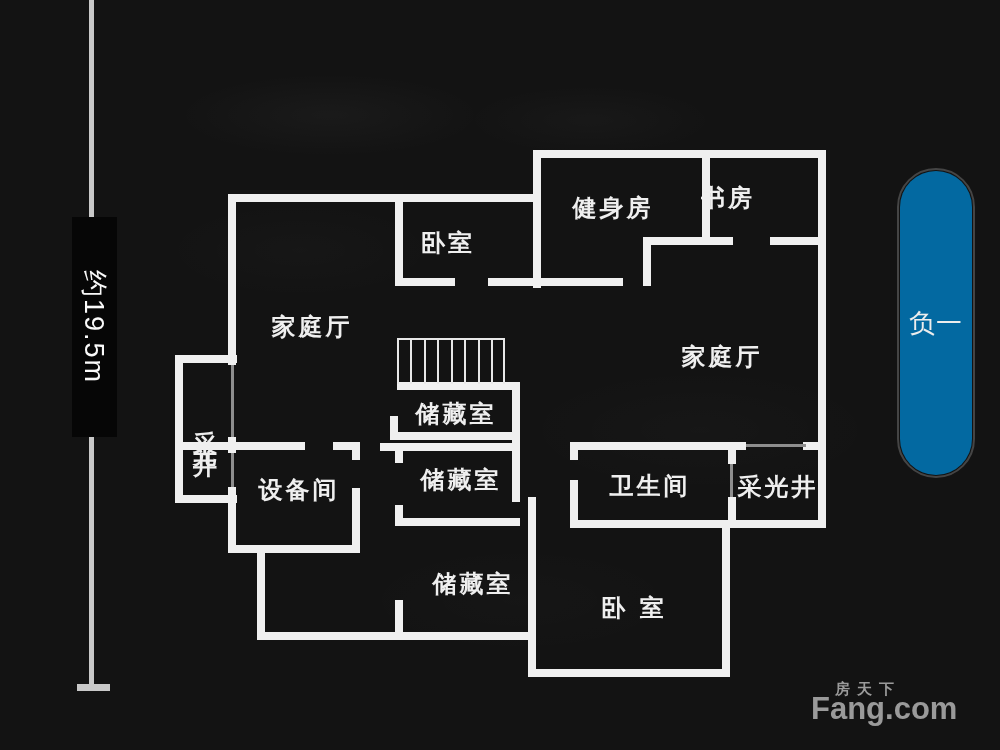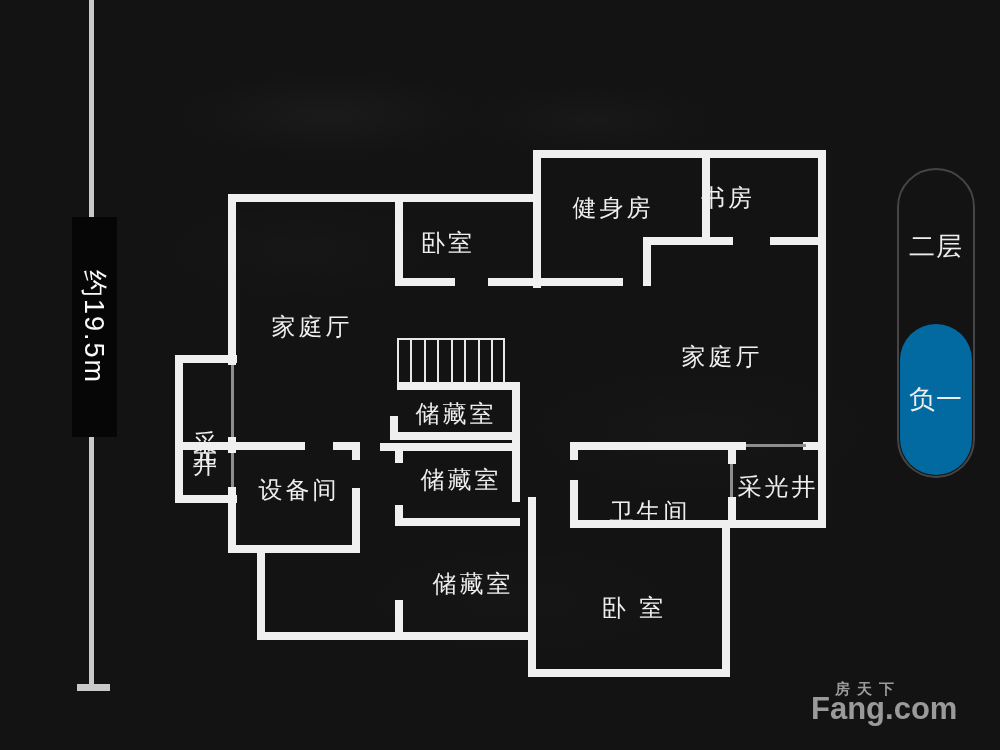--- a/index.html
+++ b/index.html
@@ -8,21 +8,21 @@
   
   #mottle{position:absolute;inset:0;pointer-events:none;
     background:
       radial-gradient(220px 60px at 330px 115px, rgba(255,255,255,0.030), transparent 70%),
       radial-gradient(180px 50px at 590px 120px, rgba(255,255,255,0.022), transparent 70%),
       radial-gradient(260px 90px at 700px 430px, rgba(255,255,255,0.015), transparent 70%),
       radial-gradient(200px 70px at 300px 250px, rgba(255,255,255,0.015), transparent 70%),
       radial-gradient(240px 80px at 520px 600px, rgba(255,255,255,0.012), transparent 70%);}
   svg{position:absolute;left:0;top:0;}
   .room-label{position:absolute;transform:translate(-50%,-50%);color:#efefef;
-      font-size:24px;letter-spacing:3px;white-space:nowrap;text-align:left;}
+      font-size:24px;letter-spacing:3px;white-space:nowrap;text-align:left;font-weight:bold;}
   .room-label.vertical{writing-mode:vertical-rl;letter-spacing:11px;transform:translate(-50%,-50%);}
   
   #dim-line{position:absolute;left:89px;top:0;width:5px;height:686px;background:#c9c9c9;}
   #dim-cap{position:absolute;left:77px;top:684px;width:33px;height:7px;background:#c9c9c9;}
   #dim-box{position:absolute;left:72px;top:217px;width:45px;height:220px;background:#060606;
       display:flex;align-items:center;justify-content:center;}
   #dim-box span{transform:rotate(90deg);white-space:nowrap;color:#fafafa;font-size:27px;
       letter-spacing:2px;font-family:"Liberation Sans","DejaVu Sans",sans-serif;}
   
   #floor-switcher{position:absolute;left:897px;top:168px;width:78px;height:310px;
@@ -124,33 +124,32 @@
 
   <div class="room-label" style="left:312px;top:327px">家庭厅</div>
   <div class="room-label" style="left:448px;top:243px">卧室</div>
   <div class="room-label" style="left:613px;top:208px">健身房</div>
   <div class="room-label" style="left:728px;top:198px">书房</div>
   <div class="room-label" style="left:722px;top:357px">家庭厅</div>
   <div class="room-label vertical" style="left:205px;top:428px">采光井</div>
   <div class="room-label" style="left:299px;top:490px">设备间</div>
   <div class="room-label" style="left:456px;top:414px">储藏室</div>
   <div class="room-label" style="left:461px;top:480px">储藏室</div>
-  <div class="room-label" style="left:650px;top:512px">卫生间</div>
+  <div class="room-label" style="left:650px;top:486px">卫生间</div>
   <div class="room-label" style="left:778px;top:487px">采光井</div>
   <div class="room-label" style="left:473px;top:584px">储藏室</div>
   <div class="room-label" style="left:634px;top:608px">卧 室</div>
 
   <div id="dim-line"></div>
   <div id="dim-cap"></div>
   <div id="dim-box">
     <span>约19.5m</span>
   </div>
 
   <div id="floor-switcher">
-    <div class="fs-item">二层</div>
     <div class="fs-item selected">负一</div>
   </div>
 
   <div id="logo">
     <div id="logo-cn">房天下</div>
     <div id="logo-en">Fang.com</div>
   </div>
 </div>
 
 </body></html>

